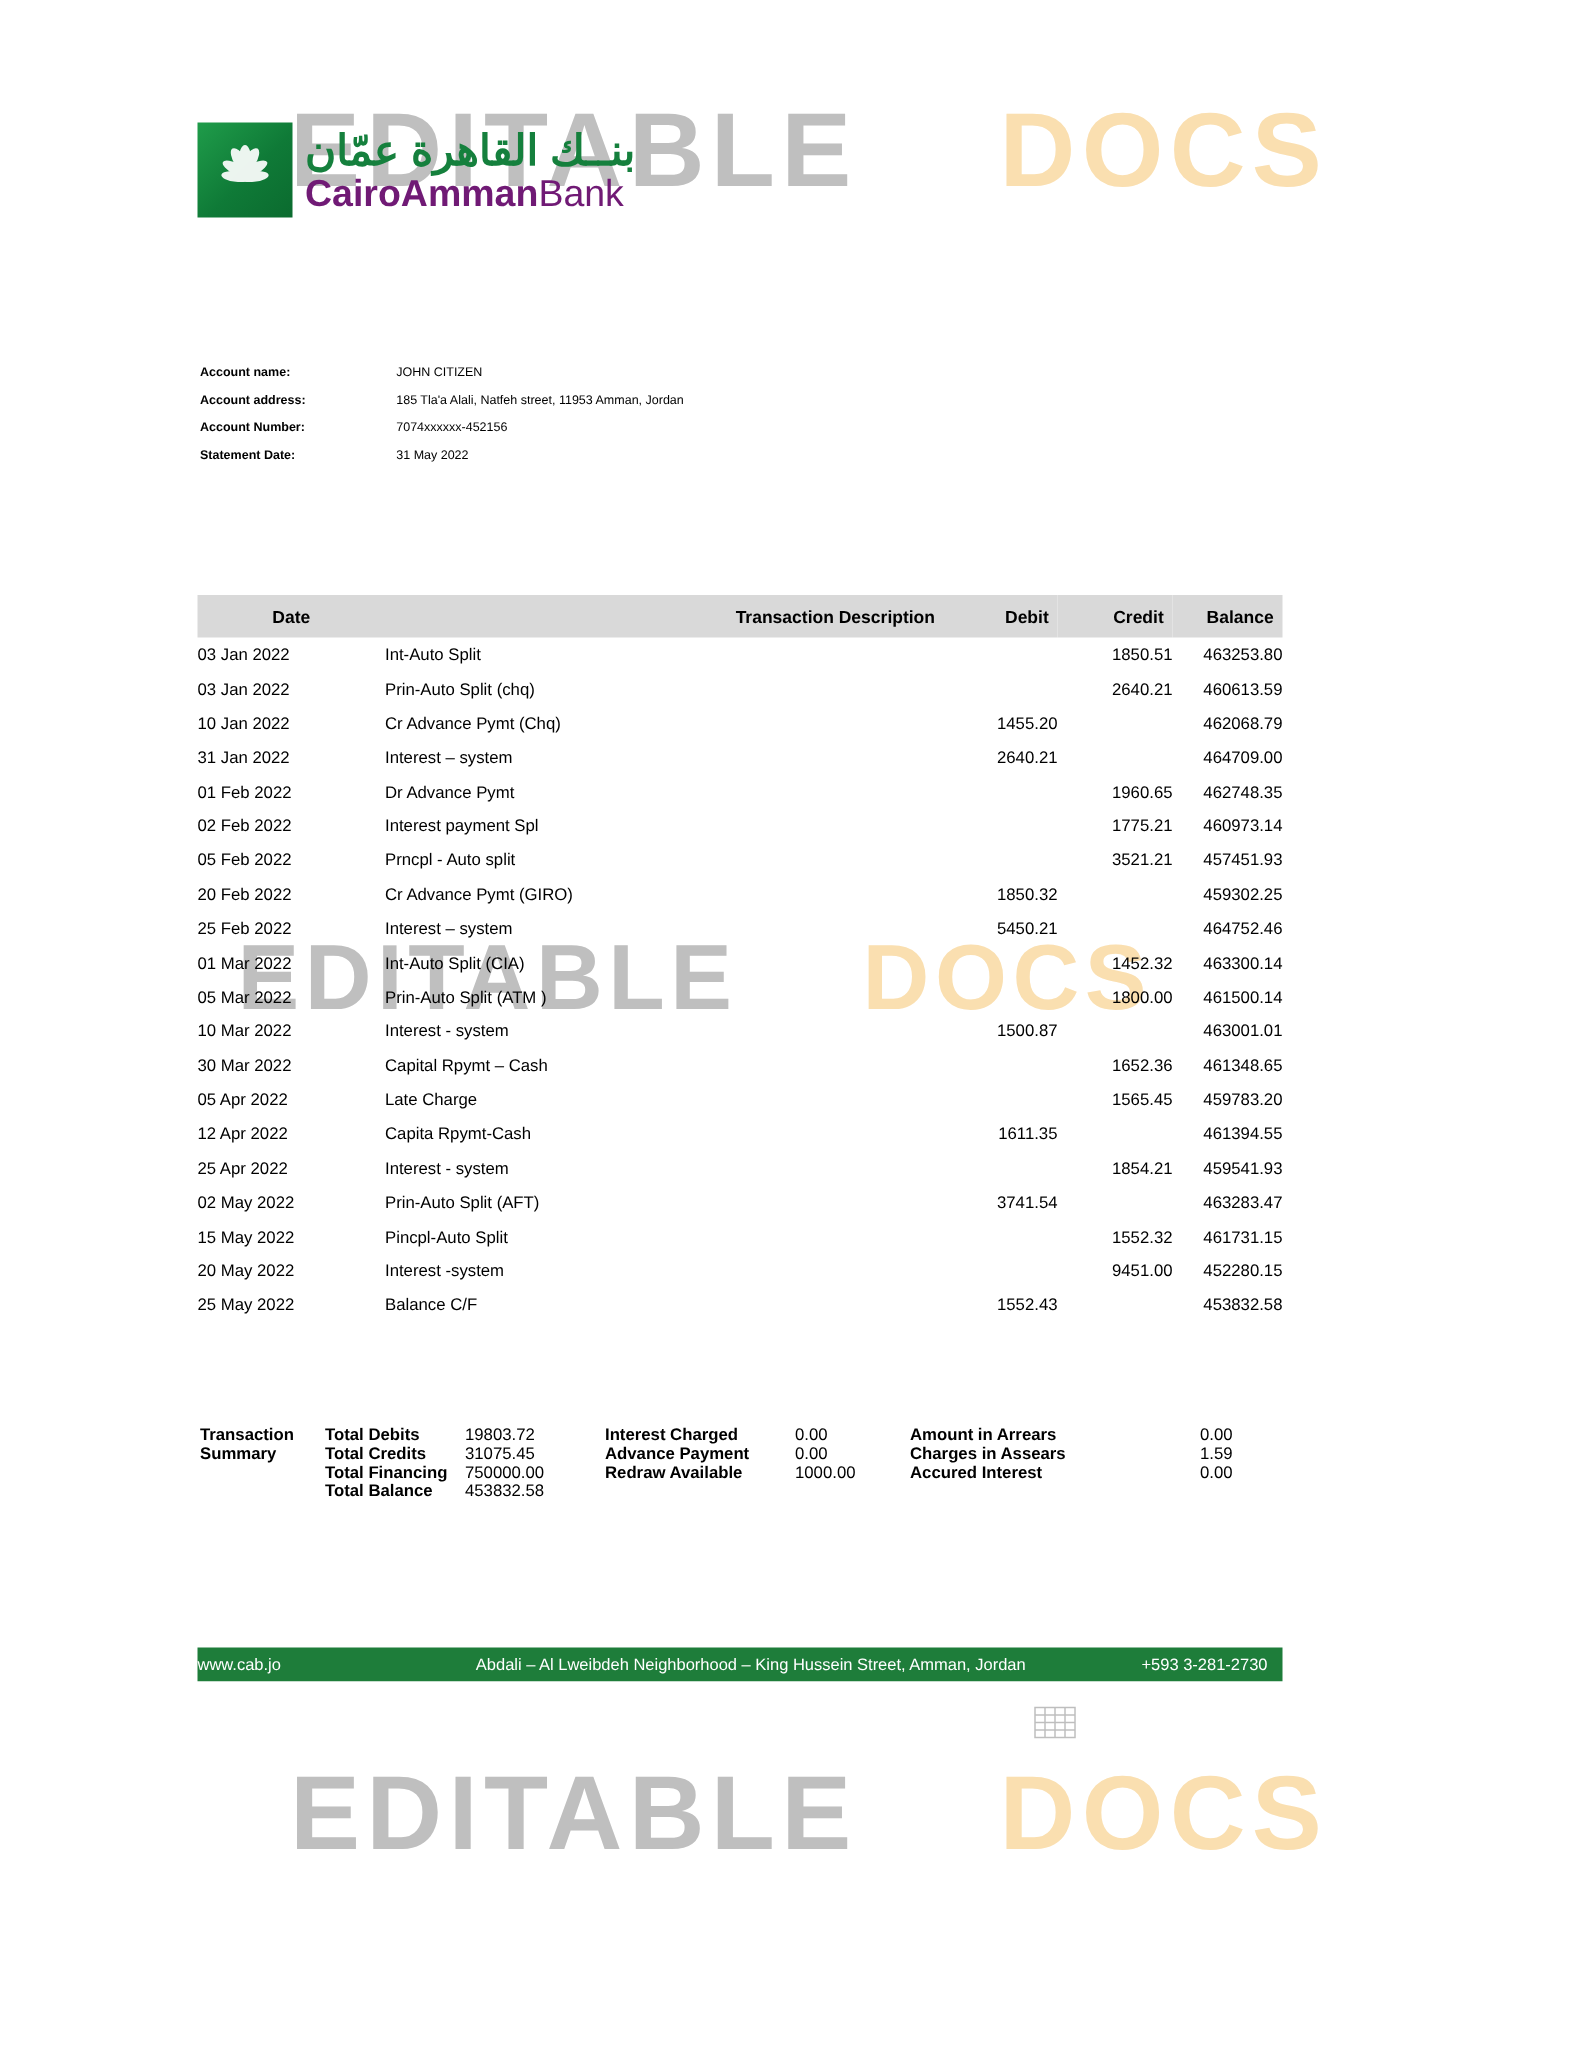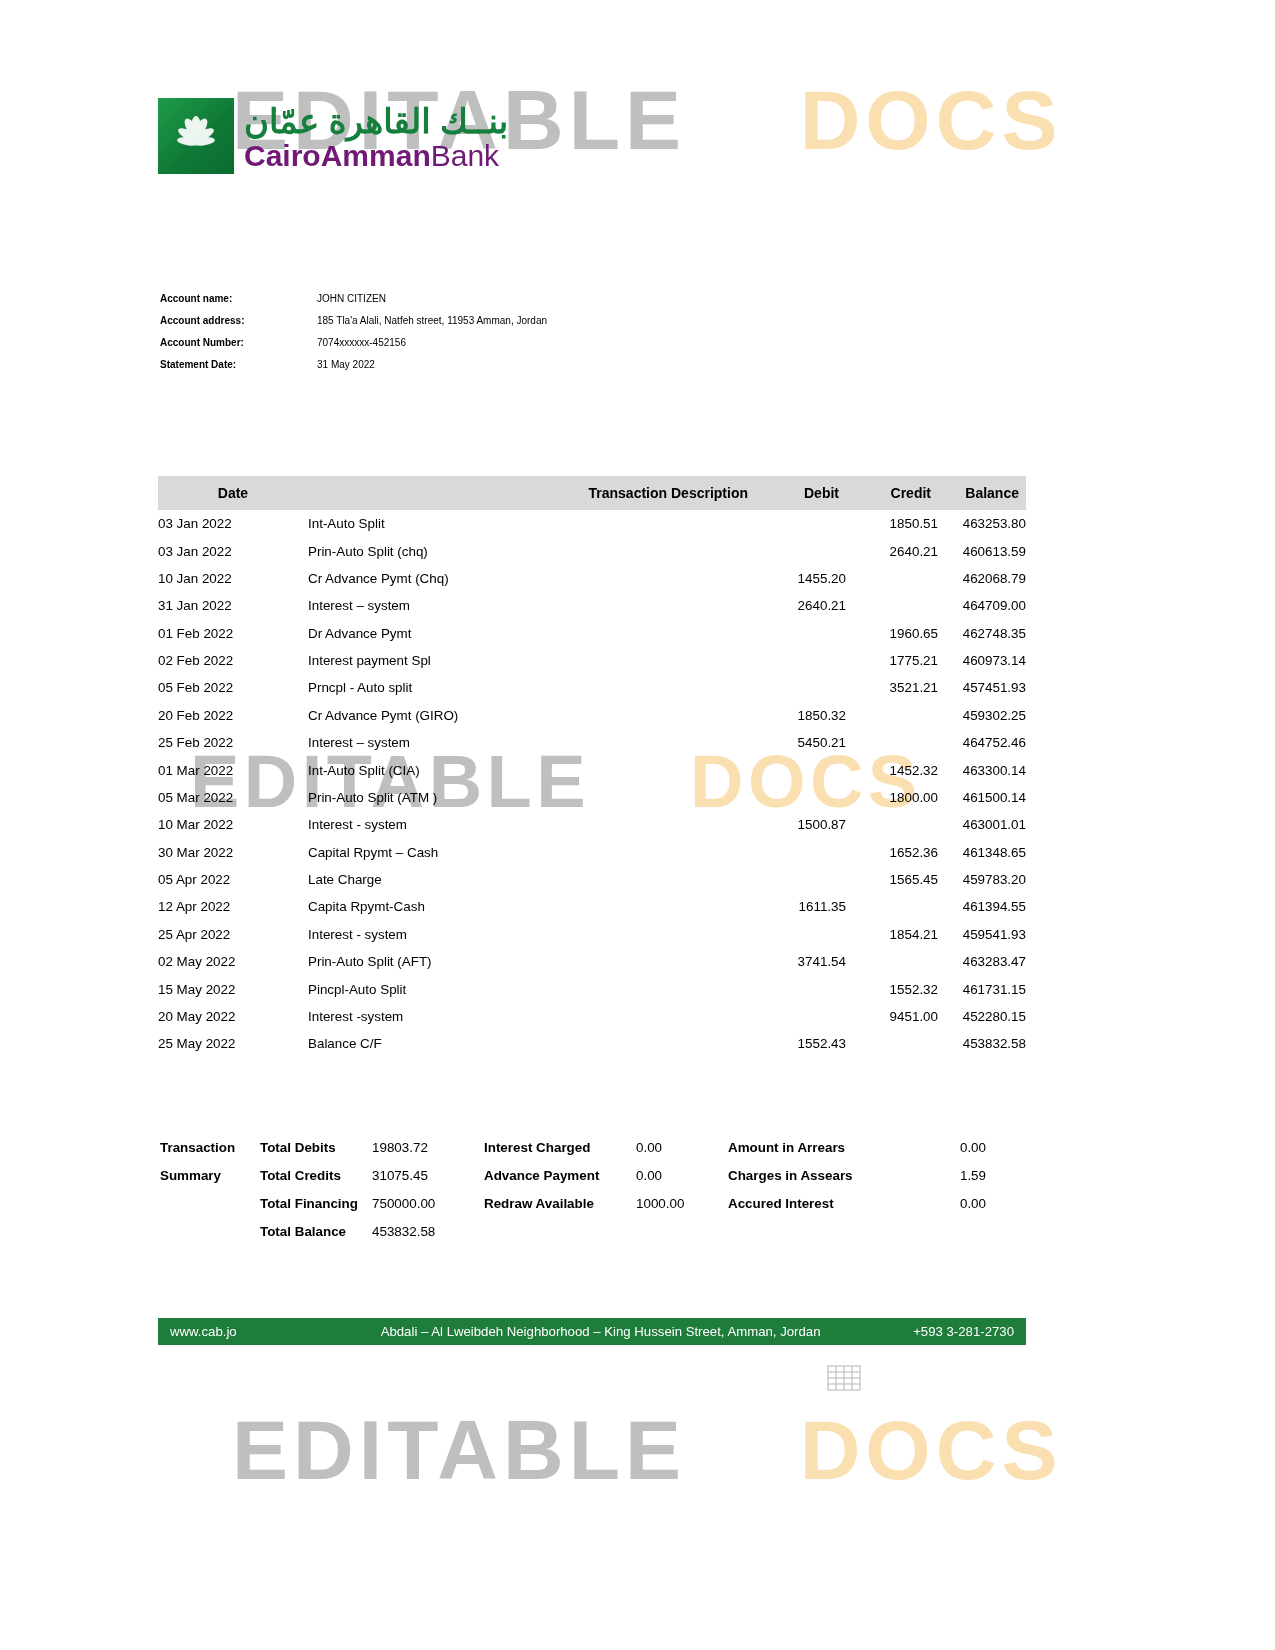--- a/index.html
+++ b/index.html
@@ -95,38 +95,38 @@
     white-space: nowrap;
   }
   td.c-date { width: 150px; padding-left: 4px; }
   td.c-desc { width: 440px; padding-left: 8px; }
   td.c-debit { width: 98px; text-align: right; }
   td.c-credit { width: 92px; text-align: right; }
   td.c-bal { width: 88px; text-align: right; padding-right: 2px; }
 
   
   .summary { position: absolute; top: 1140px; left: 160px; width: 870px; font-size: 13.4px; z-index: 3; }
-  .sum-grid { display: grid; grid-template-columns: 100px 112px 112px 152px 92px 172px 90px; row-gap: 13px; align-items: start; }
+  .sum-grid { display: grid; grid-template-columns: 100px 112px 112px 152px 92px 172px 90px; align-items: start; }
   .sum-grid .b { font-weight: 700; }
   .sum-grid .num { text-align: left; }
   .sum-grid .numr { text-align: right; padding-right: 4px; }
 
   
   .footer {
     position: absolute;
     top: 1318px; left: 158px;
     width: 868px; height: 27px;
     background: #1e7d3a;
     color: #ffffff;
     font-size: 13.2px;
     display: flex;
     align-items: center;
     z-index: 3;
   }
-  .footer .f-url { padding-left: 12px; width: 130px; }
+  .footer .f-url { width: 130px; }
   .footer .f-addr { flex: 1; text-align: center; }
   .footer .f-tel { padding-right: 12px; }
 
   
   .seal {
     position: absolute;
     top: 1360px; left: 822px;
     width: 44px; height: 36px;
     opacity: 0.55;
     z-index: 2;

